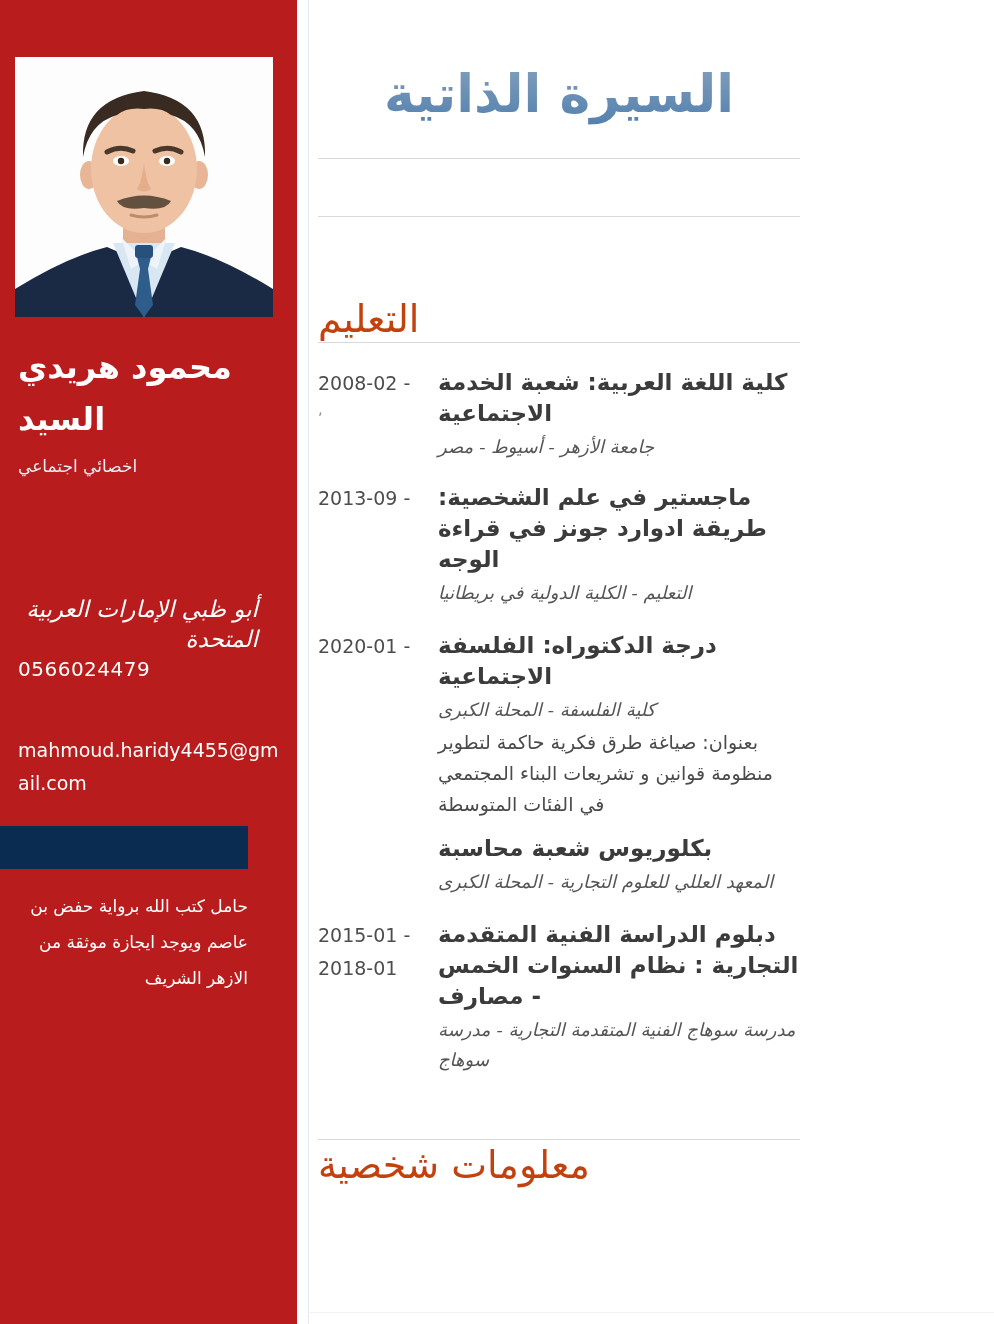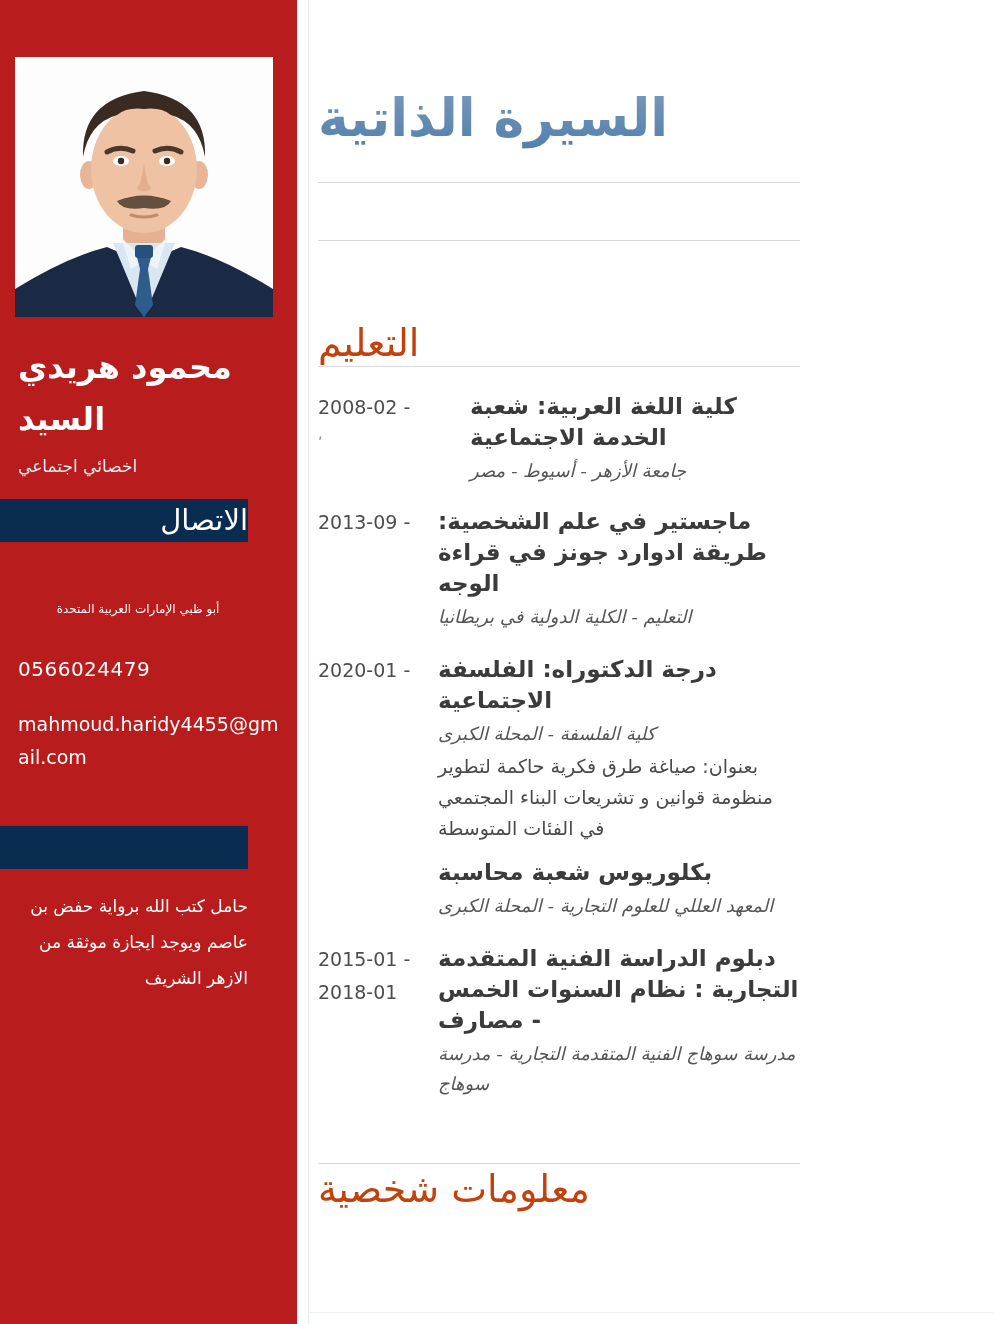--- a/index.html
+++ b/index.html
@@ -8,50 +8,50 @@
     font-family:"DejaVu Sans",sans-serif;overflow:hidden;
   }
   
   .sidebar{position:absolute;left:0;top:0;width:297px;height:1324px;background:#b91c1c;color:#fff;}
   .photo{position:absolute;left:15px;top:57px;width:258px;height:260px;background:#fdfdfd;overflow:hidden;}
   .name{position:absolute;left:18px;top:320px;width:252px;font-size:32px;font-weight:bold;
         line-height:52px;direction:rtl;text-align:left;color:#ffffff;}
   .job{position:absolute;left:18px;top:436px;width:240px;font-size:17px;direction:rtl;text-align:left;color:#e9eef5;margin-top:20px;}
   .band{position:absolute;left:0;top:499px;width:248px;height:43px;background:#092c50;box-sizing:border-box;
         color:#fff;font-size:29px;line-height:42px;direction:rtl;text-align:right;padding-left:15px;}
-  .location{position:absolute;left:18px;top:594px;width:240px;font-size:12px;line-height:30px;direction:rtl;text-align:center;}
+  .location{position:absolute;left:18px;top:594px;width:240px;font-size:23px;line-height:30px;direction:rtl;text-align:right;font-style:italic;}
   .phone{position:absolute;left:18px;top:657px;font-size:20px;letter-spacing:.5px;}
-  .email{position:absolute;left:18px;top:708px;width:268px;font-size:19px;line-height:33px;word-break:break-all;}
+  .email{position:absolute;left:18px;top:734px;width:268px;font-size:19px;line-height:33px;word-break:break-all;}
   .band2{position:absolute;left:0;top:826px;width:248px;height:43px;background:#092c50;}
   .note{position:absolute;left:18px;top:888px;width:230px;font-size:17px;line-height:36px;direction:rtl;text-align:right;}
   
   .page-edge{position:absolute;left:308px;top:0;width:1px;height:1324px;background:#e4e9f0;}
   .bottom-hairline{position:absolute;left:310px;top:1312px;width:684px;height:1px;background:#eef1f5;}
   .main{position:absolute;left:297px;top:0;width:697px;}
   .inner{margin-left:21px;width:482px;}
   .doc-title{
-    margin:0;padding-top:70px;height:96px;line-height:96px;text-align:left;
+    margin:0;padding-top:46px;height:96px;line-height:96px;text-align:center;
     font-size:52px;font-weight:bold;direction:rtl;
     background:linear-gradient(180deg,#b9c5d3 0%,#7f9cba 48%,#4679ab 100%);
     -webkit-background-clip:text;background-clip:text;color:transparent;
   }
   hr.rule{border:none;border-top:1px solid #d9d9d9;margin:0;height:0;}
   #rule-1{margin-top:16px;}
   #rule-2{margin-top:57px;}
   .entry{display:flex;}
   .dates{width:120px;flex-shrink:0;font-size:19px;color:#4d4d4d;line-height:33px;direction:ltr;}
   .date-frag{font-size:14px;color:#8a8a8a;line-height:18px;}
   .content{width:362px;direction:rtl;text-align:left;}
   .e-title{margin:0;font-size:23px;font-weight:bold;color:#3b3b3b;line-height:31px;}
   .e-org{font-size:18px;font-style:italic;color:#555555;line-height:30px;margin-top:3px;}
   .e-desc{font-size:19px;color:#4a4a4a;line-height:31px;margin-top:2px;}
   .sec-heading{margin:0;font-size:38px;font-weight:500;color:#c2410c;line-height:46px;direction:rtl;text-align:left;}
   #exp-entry-0{padding-top:16px;}
   #edu-heading{margin-top:79px;}
-  #edu-entry-0{padding-top:24px;gap:32px;}
+  #edu-entry-0{padding-top:24px;}
   #edu-entry-1{padding-top:20px;}
   #edu-entry-2{padding-top:22px;}
   #edu-entry-3{padding-top:13px;}
   #edu-entry-4{padding-top:22px;}
   #rule-3{margin-top:64px;}
   #personal-heading{margin-top:2px;}
 </style>
 </head>
 <body>
 
@@ -76,21 +76,20 @@
         <circle cx="106" cy="104" r="3.2" fill="#3a2a1c"></circle>
       <ellipse cx="152" cy="104" rx="8" ry="5" fill="#fff"></ellipse>
         <circle cx="152" cy="104" r="3.2" fill="#3a2a1c"></circle>
       <path d="M129 106 Q127 124 122 132 Q129 137 136 132 Q131 124 129 106" fill="#e4ae8d"></path>
       <path d="M102 144 Q129 133 156 144 Q151 154 129 151 Q107 154 102 144 Z" fill="#64503e"></path>
       <path d="M116 158 Q129 162 142 158" stroke="#c08a6e" stroke-width="3" fill="none" stroke-linecap="round"></path>
     </svg>
   </div>
   <h1 class="name">محمود هريدي السيد</h1>
   <div class="job">اخصائي اجتماعي</div>
-  <div class="band">الاتصال</div>
   <div class="location">أبو ظبي الإمارات العربية المتحدة</div>
   <div class="phone">0566024479</div>
   <div class="email">mahmoud.haridy4455@gmail.com</div>
   <div class="band2"></div>
   <div class="note">حامل كتب الله برواية حفض بن عاصم ويوجد ايجازة موثقة من الازهر الشريف</div>
 </aside>
 
 <div class="page-edge"></div>
 <div class="bottom-hairline"></div>
 

